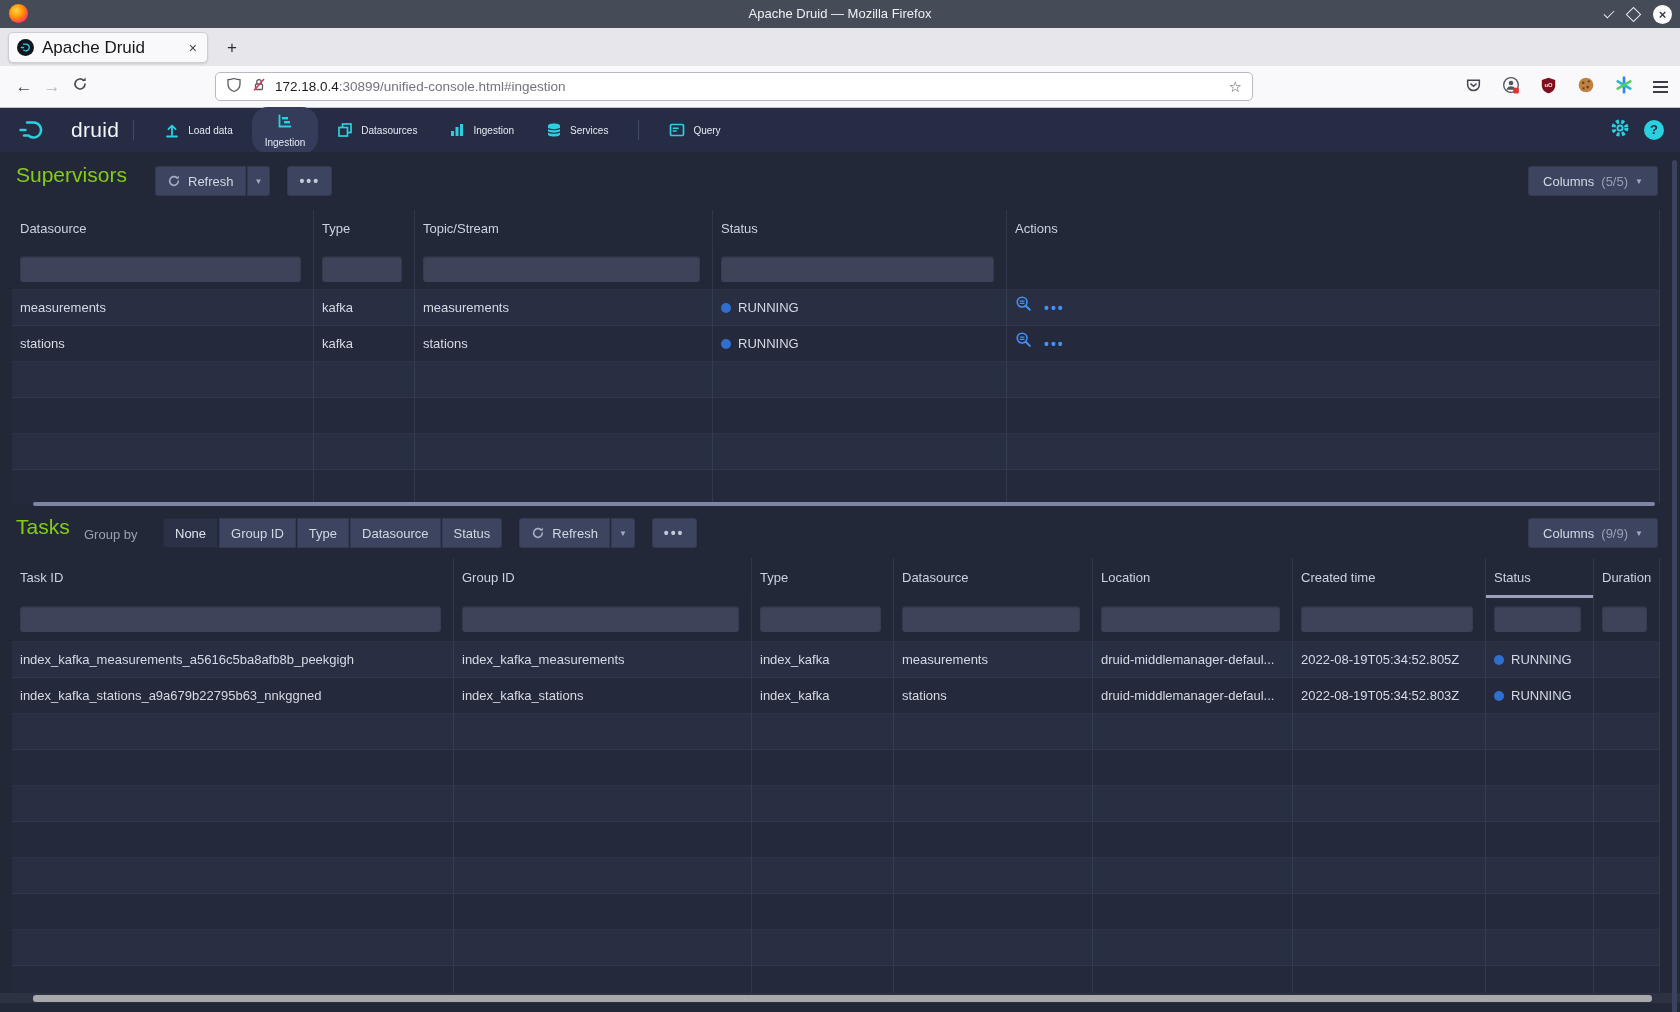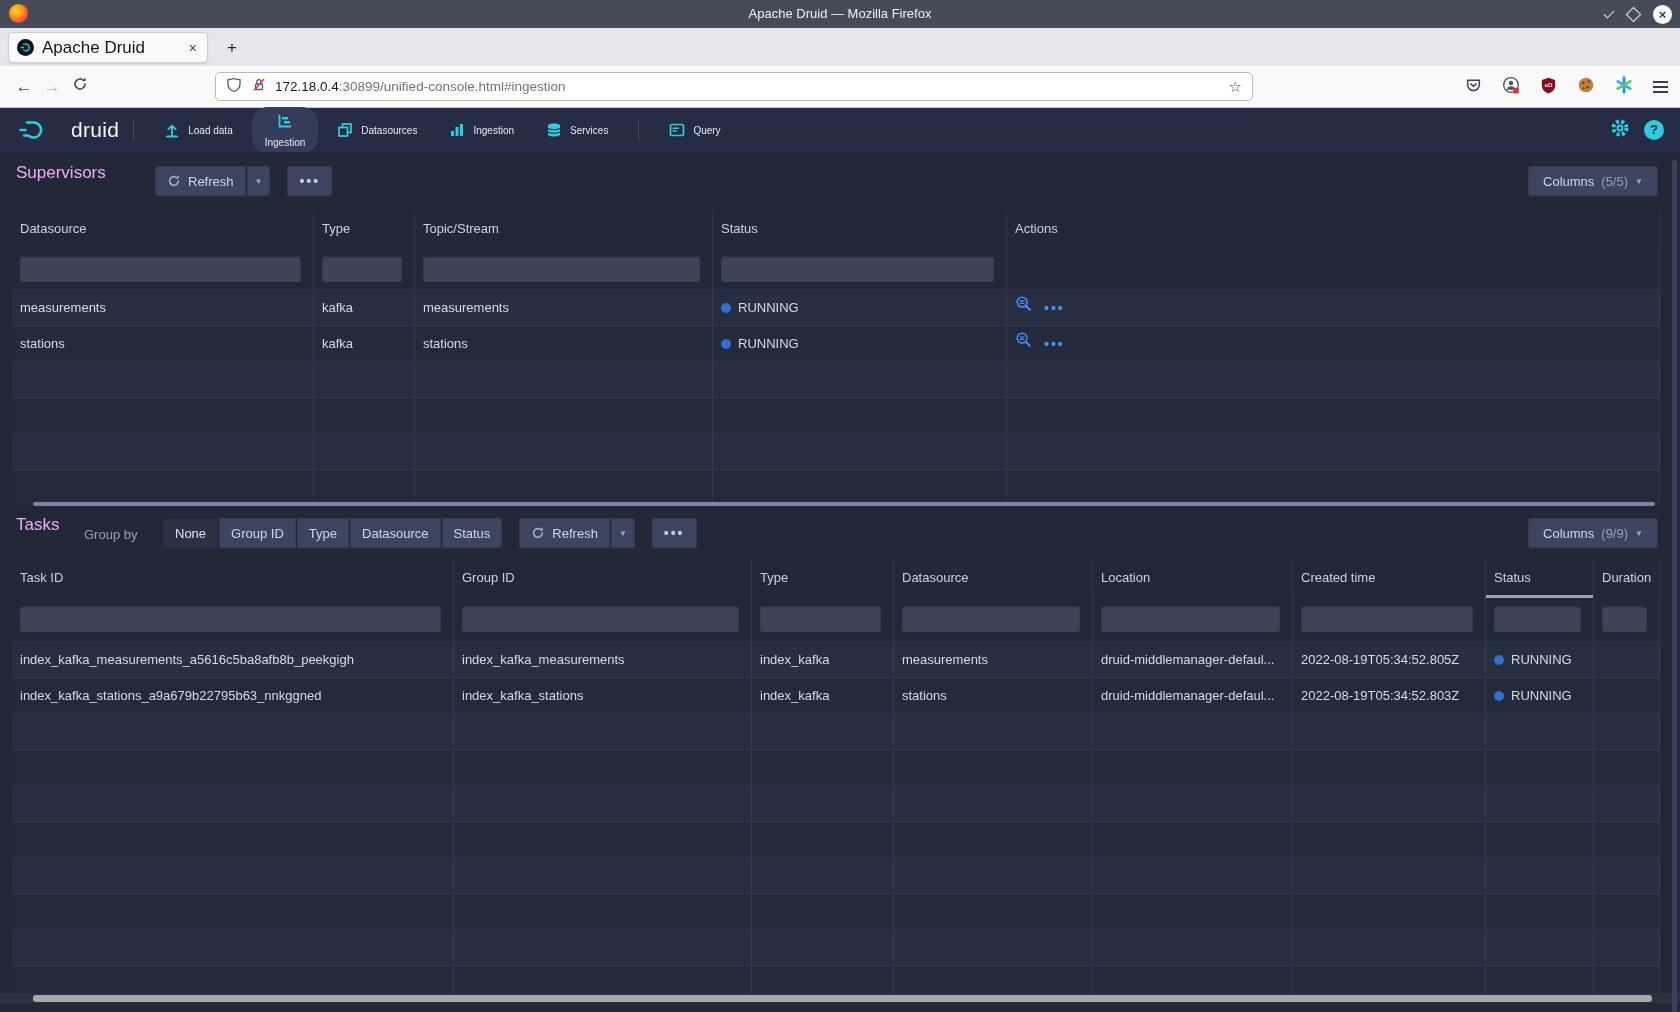--- a/index.html
+++ b/index.html
@@ -52,21 +52,21 @@
   .nav-sep{width:1px;height:20px;background:#414966;margin:0 14px;}
   .nav-item{display:flex;align-items:center;gap:8px;color:#e6eaf3;font-size:10px;
     padding:6px 13px;border-radius:16px;margin:0 3px;}
   .nav-item.active{background:#343c59;flex-direction:column;}
   .nav-right{position:absolute;right:16px;display:flex;align-items:center;gap:14px;}
   .help-circle{width:20px;height:20px;border-radius:50%;background:#2BD0E0;color:#232941;
     font-weight:bold;font-size:13px;line-height:20px;text-align:center;}
 
   
   .page{position:absolute;top:152px;left:0;right:0;bottom:0;background:#222838;}
-  .sec-title{position:absolute;color:#f0abfc;font-size:17px;}
+  .sec-title{position:absolute;color:#84cc16;font-size:21px;}
   .btn{height:30px;background:#3d445f;border-radius:3px;color:#d2d7e4;font-size:13px;
     display:inline-flex;align-items:center;justify-content:center;gap:7px;box-sizing:border-box;padding:0 12px;
     box-shadow:inset 0 0 0 1px rgba(16,22,26,.2);}
   .btn .caret{font-size:8px;color:#a3abc2;}
   .btn.caret-only{padding:0 8px;border-top-left-radius:0;border-bottom-left-radius:0;}
   .btn.main-split{border-top-right-radius:0;border-bottom-right-radius:0;}
   .btn.active{background:#2b3147;color:#dfe3ee;}
   .btn.grp{border-radius:0;margin-left:1px;}
   .btn.grp.first{border-radius:3px 0 0 3px;margin-left:0;}
   .btn.grp.last{border-radius:0 3px 3px 0;}

